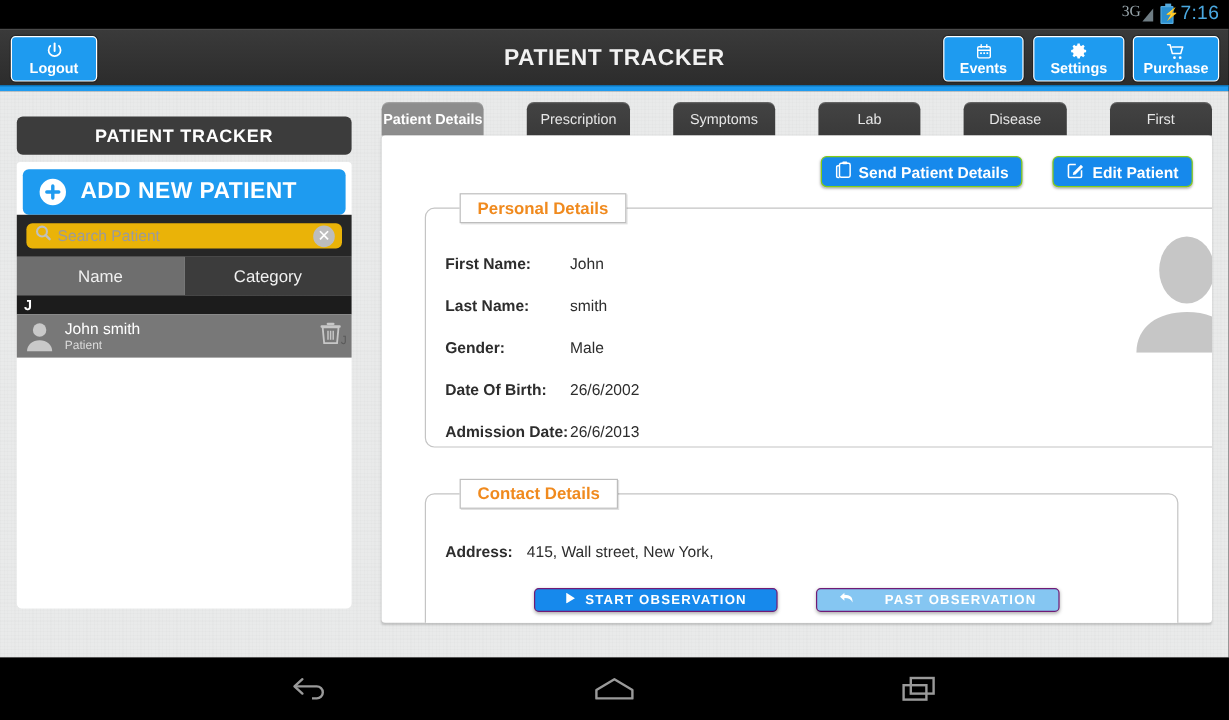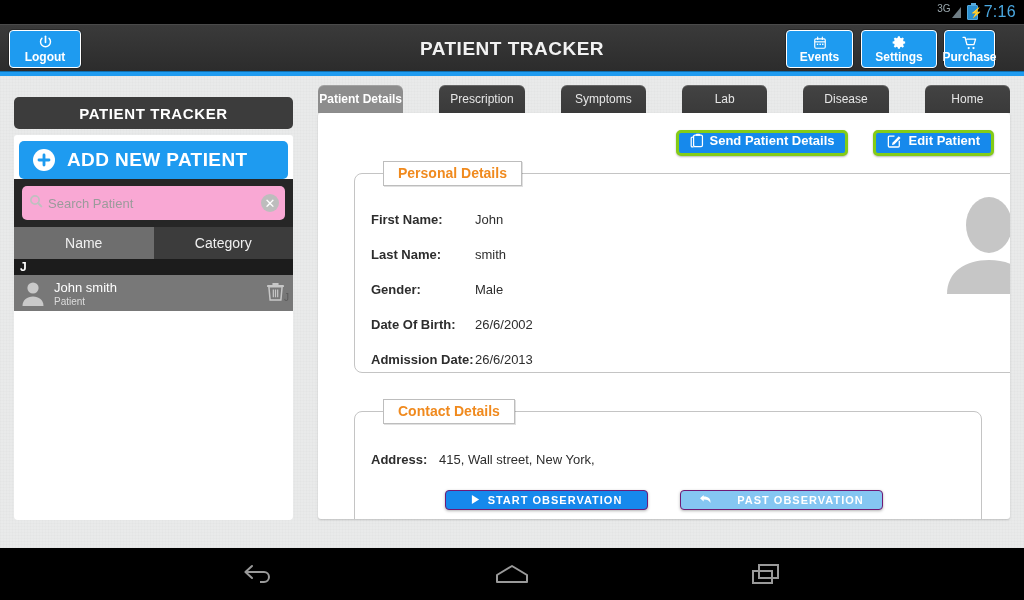--- a/index.html
+++ b/index.html
@@ -11,21 +11,21 @@
   #app { position: relative; width: 1024px; height: 600px; }
 
   
   .statusbar {
     position: absolute; left: 0; top: 0; width: 1024px; height: 24px;
     background: #000; color: #ffffff;
     display: flex; align-items: center; justify-content: flex-end;
     padding-right: 8px; gap: 6px;
   }
   .sb-3g { display: flex; align-items: flex-end; gap: 1px; color: #7c8a91; }
-  .sb-3g .lbl { font-size: 10px; line-height: 8px; color:#9aa7ad; position:relative; top:-5px;}
+  .sb-3g .lbl { font-size: 13px; line-height: 8px; color:#9aa7ad; position:relative; top:-5px;font-family:Liberation Serif, serif;}
   .sb-tri { width: 0; height: 0; border-left: 9px solid transparent;
             border-bottom: 11px solid transparent; position: relative; }
   .sb-tri:after{content:"";position:absolute;left:-9px;bottom:-11px;width:0;height:0;
     border-left:9px solid transparent;border-bottom:11px solid #6f7d84;}
   .sb-tri-in{position:absolute;left:-7px;bottom:-9px;width:0;height:0;
     border-left:7px solid transparent;border-bottom:9px solid #000;}
   .sb-batt { width: 11px; height: 15px; background: #2a8fd0; border:1px solid #55aadd;
              border-radius: 1px; position: relative; }
   .sb-batt:before{content:"";position:absolute;top:-3px;left:3px;width:5px;height:2px;background:#55aadd;}
   .sb-batt .bolt{position:absolute;left:3px;top:2px;color:#e8f4fc;font-size:10px;line-height:10px;}
@@ -47,21 +47,21 @@
     background: #1e9bf0; border: 1px solid #ffffff; border-radius: 4px;
     color: #ffffff; text-align: left; cursor: pointer;
     display: flex; flex-direction: column; align-items: center; justify-content: center;
     box-shadow: 0 0 0 1px rgba(0,0,0,0.25);
   }
   .hdr-btn .ico { height: 16px; display:flex; align-items:center; justify-content:center; }
   .hdr-btn .lbl { font-size: 12px; font-weight: bold; line-height: 13px; }
   #btn-logout { left: 9px; width: 72px; }
   #btn-events { left: 786px; width: 67px; }
   #btn-settings { left: 861px; width: 76px; }
-  #btn-purchase { left: 944px; width: 51px; }
+  #btn-purchase { left: 944px; width: 72px; }
   .accent-strip {
     position: absolute; left: 0; top: 71px; width: 1024px; height: 5px;
     background: #1e9bf0; border-top: 1px solid #0d6fb0;
   }
 
   
   .page {
     position: absolute; left: 0; top: 76px; width: 1024px; height: 472px;
     background:
       repeating-linear-gradient(0deg, rgba(0,0,0,0.012) 0 1px, transparent 1px 3px),
@@ -84,21 +84,21 @@
   }
   .add-btn .plus {
     width: 22px; height: 22px; border-radius: 50%; background: #fff; color: #1e9bf0;
     font-size: 20px; font-weight: bold; line-height: 20px; text-align: center;
     display:flex; align-items:center; justify-content:center;
   }
   .add-btn .plus svg { display:block; }
   .add-btn .lbl { font-size: 19px; font-weight: bold; letter-spacing: .4px; }
   .search-zone { background: #262626; padding: 7px 8px; }
   .search-box {
-    height: 34px; background: #f9a8d4; border-radius: 5px; display: flex; align-items: center;
+    height: 21px; background: #eab308; border-radius: 5px; display: flex; align-items: center;
     padding: 0 6px; gap: 4px;
   }
   .search-box input {
     flex: 1; border: none; outline: none; font-size: 13px; color: #3a3a3a;
     font-family: "Liberation Sans", sans-serif; background: transparent;
   }
   .search-box input::placeholder { color: #9b9b9b; }
   .clear-x {
     width: 18px; height: 18px; border-radius: 50%; background: #bdbdbd; color: #fff;
     display:flex; align-items:center; justify-content:center; font-size: 13px;
@@ -138,22 +138,22 @@
     box-shadow: inset 0 1px 0 rgba(255,255,255,.18);
   }
   .tab.active { background: #8d8d8d; color: #fff; font-weight: bold; }
   .tab.idle { background: linear-gradient(#434343,#3a3a3a); color: #e6e6e6; margin-left: 34px; }
   .card {
     background: #fff; height: 406px; border-radius: 3px; position: relative;
     overflow: hidden; box-shadow: 0 1px 2px rgba(0,0,0,.18);
   }
   .card-actions { position: absolute; right: 16px; top: 17px; display: flex; gap: 25px; }
   .act-btn {
-    height: 26px; background: #1689ec; border: 3px solid #84cc16; border-radius: 5px;
-    color: #fff; font-size: 13px; font-weight: bold; display: flex; 
+    height: 26px; background: #1689ec; border: 1px solid #84cc16; border-radius: 5px;
+    color: #fff; font-size: 13px; font-weight: bold; display: flex; align-items: center;
     gap: 6px; padding: 0 11px; cursor: pointer; box-shadow: 0 1px 2px rgba(0,0,0,.28);
   }
   .fieldset {
     position: absolute; border: 1px solid #c4c4c4; border-radius: 8px; background: #fff;
   }
   .legend {
     position: absolute; top: -13px; left: 28px; background: #fff; border: 1px solid #bdbdbd;
     color: #f08a1e; font-size: 14px; font-weight: bold; padding: 3px 14px 4px 14px;
     box-shadow: 1px 1px 0 rgba(0,0,0,.12);
   }
@@ -318,21 +318,21 @@
       </div>
     </div>
 
     <div class="main">
       <div class="tabs">
         <div class="tab active">Patient Details</div>
         <div class="tab idle">Prescription</div>
         <div class="tab idle">Symptoms</div>
         <div class="tab idle">Lab</div>
         <div class="tab idle">Disease</div>
-        <div class="tab idle">Home</div>
+        <div class="tab idle">First</div>
       </div>
 
       <div class="card">
 
         <div class="card-actions">
           <div class="act-btn">
             <span>
               <svg width="14" height="15" viewBox="0 0 20 22">
                   <rect x="5" y="3" width="13" height="17" rx="2" fill="none" stroke="#fff" stroke-width="1.8"></rect>
                   <path d="M5 6H3a1.5 1.5 0 0 0-1.5 1.5V19A1.5 1.5 0 0 0 3 20.5h2" fill="none" stroke="#fff" stroke-width="1.8"></path>

